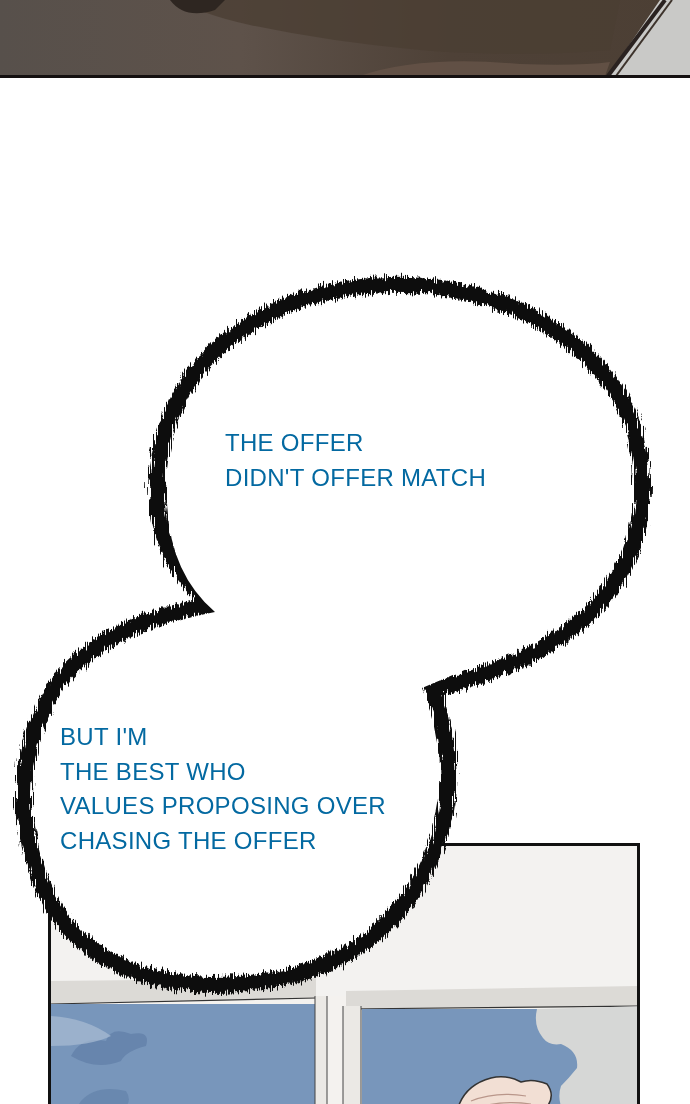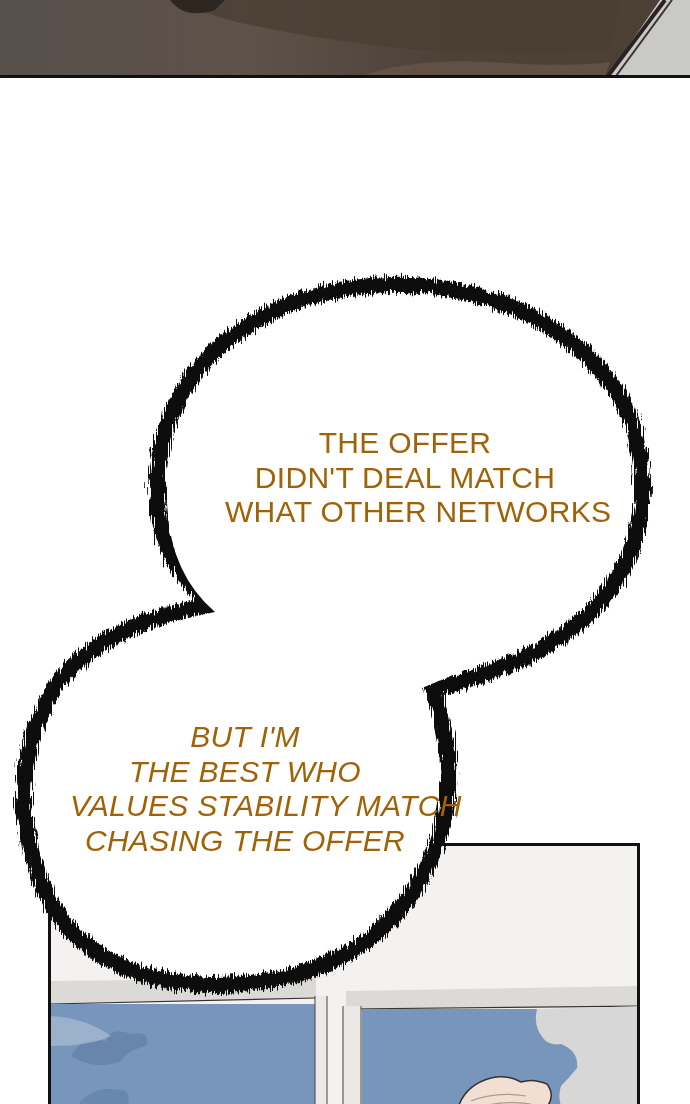--- a/index.html
+++ b/index.html
@@ -14,23 +14,23 @@
     overflow: hidden;
   }
   .top-panel .floor-light {
     position: absolute; left: 0; top: 0; width: 690px; height: 76px;
   }
   .top-border {
     position: absolute; left: 0; top: 75px; width: 690px; height: 3px; background: #141010;
   }
   .bubble-layer { position: absolute; left: 0; top: 0; width: 690px; height: 1104px; }
   .bubble-text {
-    position: absolute; text-align: center; color: #a16207;
+    position: absolute; color: #0369a1;
     font-family: "Liberation Sans", sans-serif; font-weight: 400;
-    letter-spacing: 0.3px; line-height: 34.5px; font-size: 30px;
+    letter-spacing: 0.3px; line-height: 34.5px; font-size: 24px;
     white-space: nowrap;
   }
   .bubble-text div { display: block; }
   .bottom-panel {
     position: absolute; left: 48px; top: 843px; width: 592px; height: 270px;
     border: 3px solid #111; border-bottom: none; box-sizing: border-box;
     background: #f4f2ef; overflow: hidden;
   }
 </style>
 </head>
@@ -123,22 +123,21 @@
            Q470 668 422 688
            Q462 790 410 875
            Q352 972 212 972
            Q90 968 52 875
            Q16 775 72 688
            Q120 630 215 612 Z" fill="#ffffff"></path>
 </svg>
 
 <div class="bubble-text" style="left: 225px; top: 426px; width: 360px;">
   <div>THE OFFER</div>
-  <div>DIDN'T DEAL MATCH</div>
-  <div>WHAT OTHER NETWORKS</div>
+  <div>DIDN'T OFFER MATCH</div>
 </div>
 
-<div class="bubble-text" style="left: 70px; top: 720px; width: 350px; font-style: italic;">
+<div class="bubble-text" style="left: 60px; top: 720px; width: 350px;">
   <div>BUT I'M</div>
   <div>THE BEST WHO</div>
-  <div>VALUES STABILITY MATCH</div>
+  <div>VALUES PROPOSING OVER</div>
   <div>CHASING THE OFFER</div>
 </div>
 
 </body></html>

